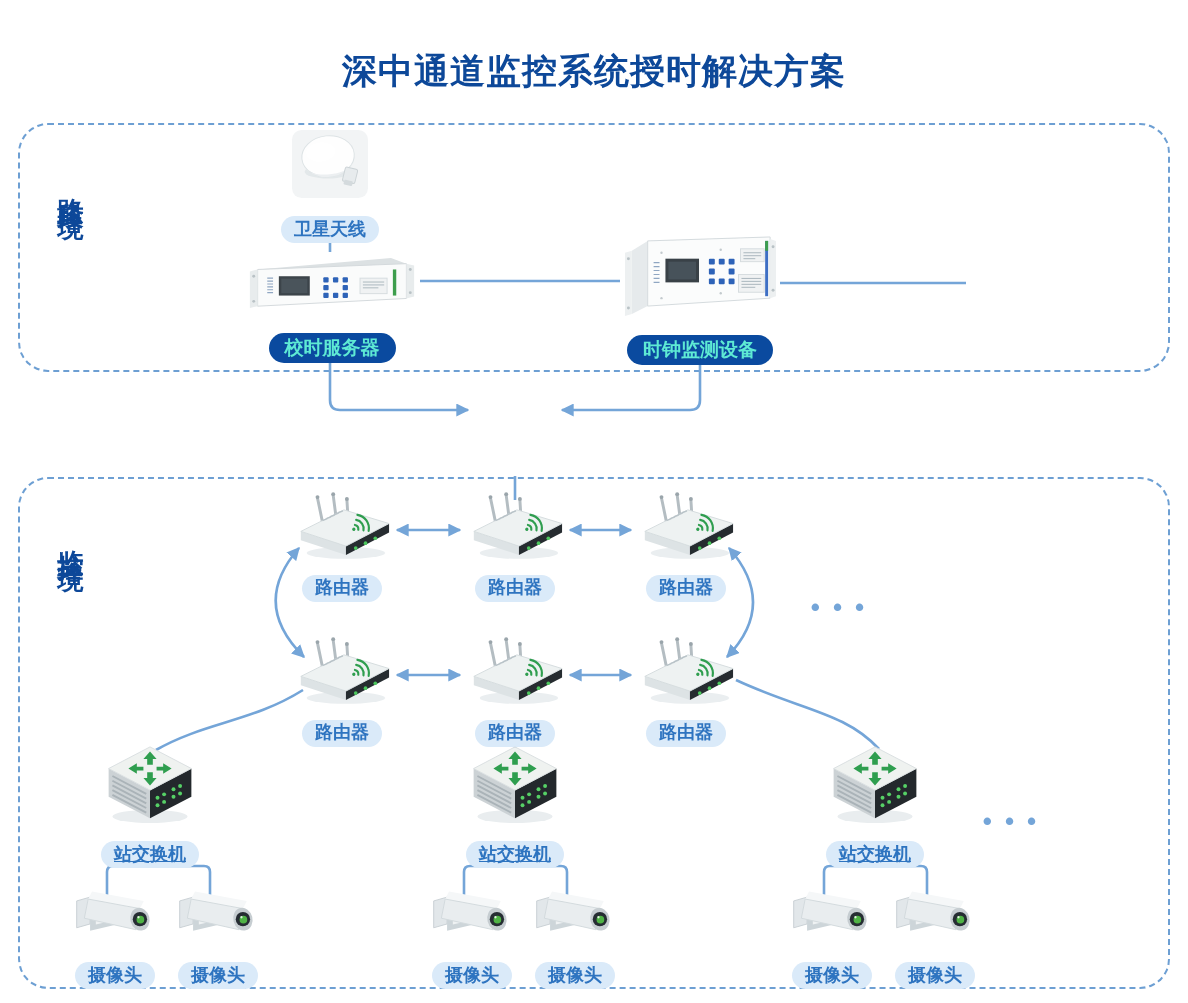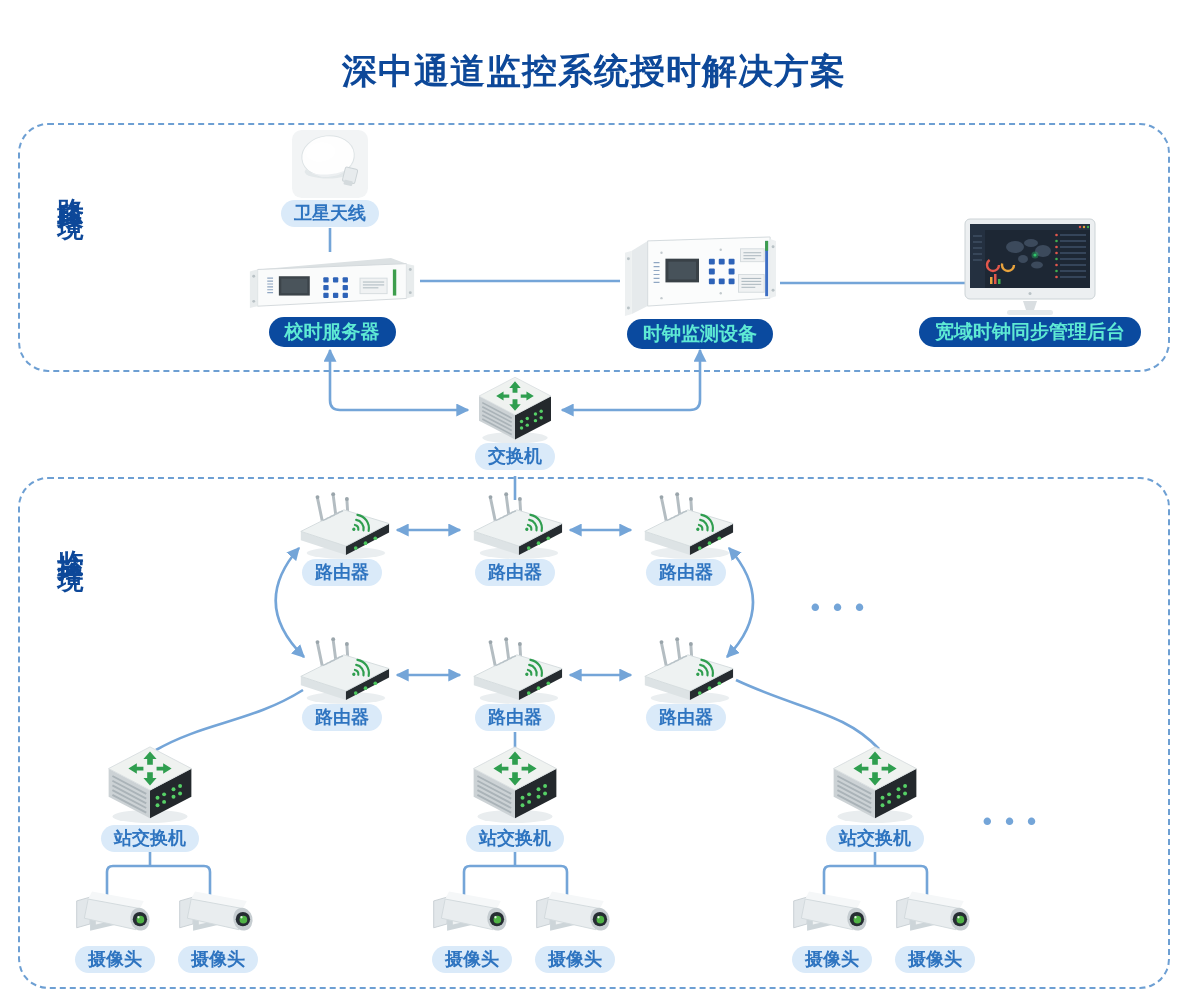--- a/index.html
+++ b/index.html
@@ -19,39 +19,40 @@
   .zone-label{
     position:absolute;left:54px;writing-mode:vertical-lr;text-orientation:upright;
     font-size:26px;font-weight:700;letter-spacing:5px;color:var(--accent,#0d4899);
   }
   .zone-label.road{top:177px;}
   .zone-label.monitoring{top:529px;}
   .wires{position:absolute;left:0;top:0;pointer-events:none;}
   .node{
     position:absolute;display:flex;flex-direction:column;align-items:center;
     transform:translateX(-50%);
+    gap:16px;
   }
   .node .icon{display:block;}
   .pill{
     white-space:nowrap;border-radius:15px;line-height:1.25;z-index:3;
   }
   .pill.dark{
     background:var(--dark-pill,#0a4a9f);color:#5eead4;font-size:19px;font-weight:700;padding:3px 16px;
   }
   .pill.light{
     background:var(--light-pill-bg,#daeaf9);color:var(--light-pill-text,#2e74c0);
     font-size:18px;font-weight:600;padding:2px 13px;border-radius:14px;
   }
   .n-antenna .pill{margin-top:-1px;}
   .n-server .pill{margin-top:4px;}
   .n-clock .pill{margin-top:1px;}
   .n-backend .pill{margin-top:0px;}
   .n-coreswitch .pill{margin-top:-3px;}
-  .n-router .pill{margin-top:-2px;}
-  .n-station .pill{margin-top:-1px;}
+  .n-router .pill{margin-top:-2px;font-family:Liberation Mono, monospace;}
+  .n-station .pill{margin-top:-1px;text-decoration:underline;}
   .n-camera .pill{margin-top:-1px;text-align:right;}
   .dots{
     position:absolute;transform:translateX(-50%);color:var(--line,#74a5d8);
     font-size:26px;font-weight:700;letter-spacing:13px;
   }
 </style>
 </head>
 <body>
 
 <div class="canvas">
@@ -311,33 +312,21 @@
     <div class="pill dark">校时服务器</div>
   </div>
 
   <div class="node n-clock" style="left:700px;top:227px;">
     <svg class="icon" width="156" height="91" viewBox="0 0 158 92">
         <use href="#sym-clockdev"></use>
       </svg>
     <div class="pill dark">时钟监测设备</div>
   </div>
 
-  <div class="node n-backend" style="left:1030px;top:217px;">
-    <svg class="icon" width="134" height="100" viewBox="0 0 134 100">
-        <use href="#sym-monitor"></use>
-      </svg>
-    <div class="pill dark">宽域时钟同步管理后台</div>
-  </div>
-
-  <div class="node n-coreswitch" style="left:515px;top:374px;">
-    <svg class="icon" width="82" height="72" viewBox="0 0 100 88">
-        <use href="#sym-switch"></use>
-      </svg>
-    <div class="pill light">交换机</div>
-  </div>
+
 
   <div class="node n-router" style="left:342px;top:492px;">
     <svg class="icon" width="98" height="69" viewBox="0 0 100 70">
         <use href="#sym-router"></use>
       </svg>
     <div class="pill light">路由器</div>
   </div>
   <div class="node n-router" style="left:515px;top:492px;">
     <svg class="icon" width="98" height="69" viewBox="0 0 100 70">
         <use href="#sym-router"></use>

